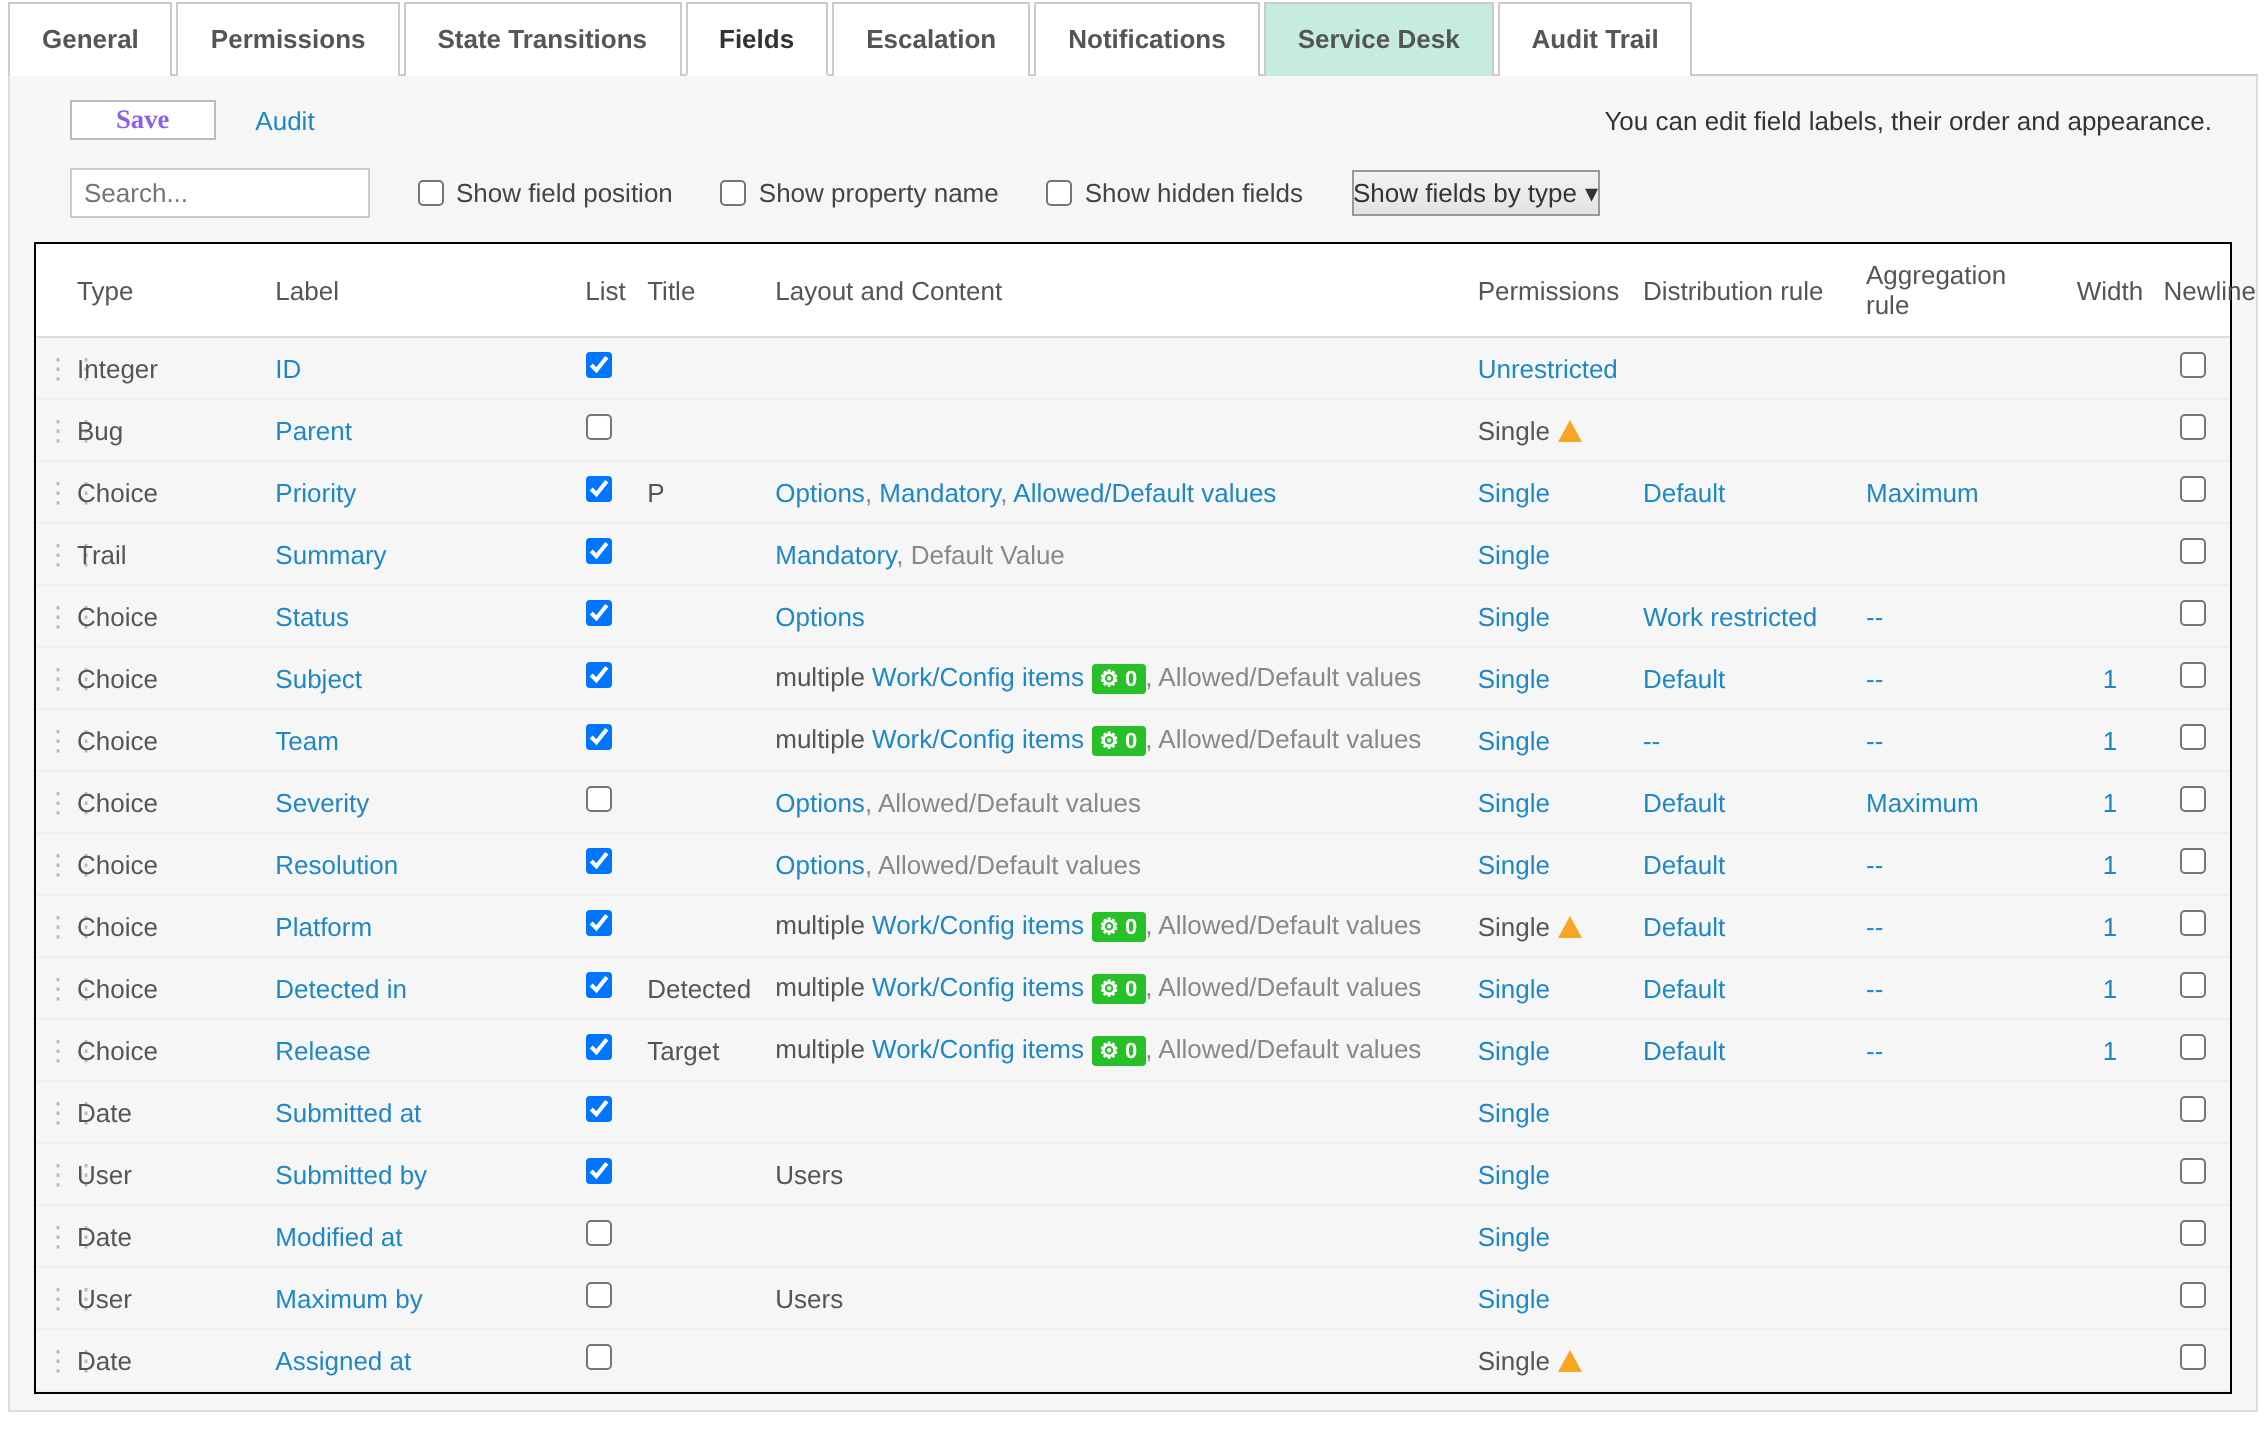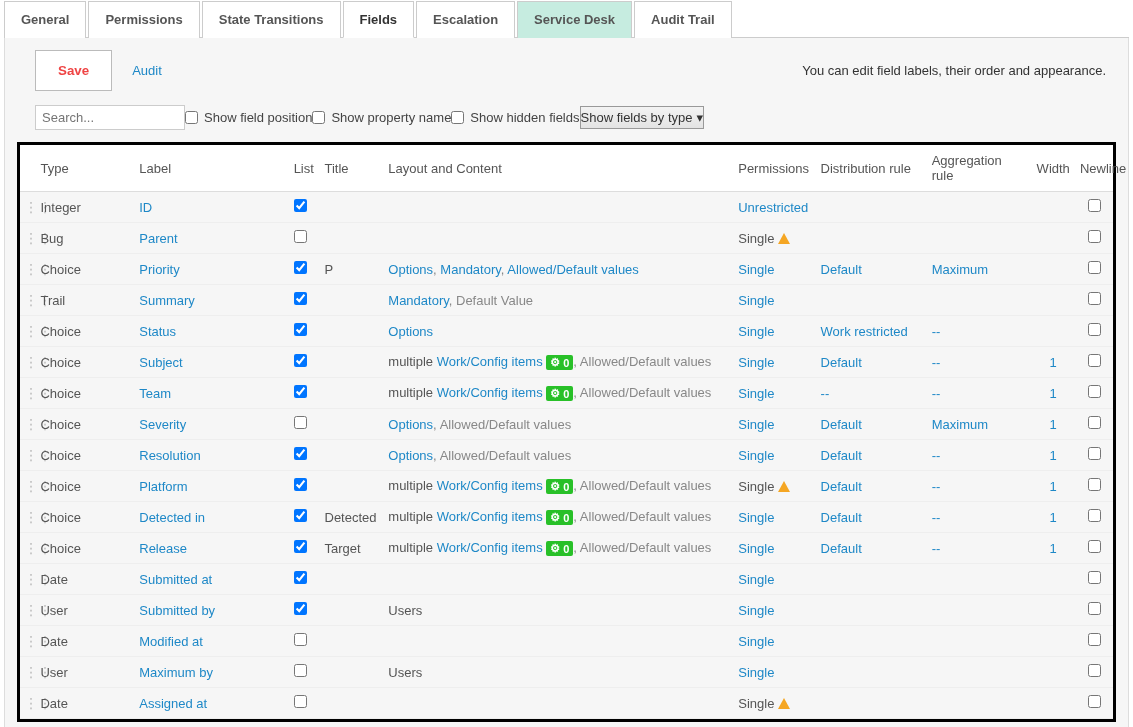--- a/index.html
+++ b/index.html
@@ -47,37 +47,39 @@
   }
   .row1 {
     display: flex;
     align-items: center;
     padding: 12px 16px 10px 30px;
   }
   .btn-save {
     border: 1px solid #bbb;
     background: #fff;
     font-weight: bold;
-    padding: 12px 22px;
+    padding: 1px 22px;
     cursor: pointer;
-    color: #ef4444;
+    color: #8b5cf6;
+    font-family: Liberation Serif, serif;
   }
   .link {
     color: #1e88c7;
     cursor: pointer;
   }
   .cancel-link { margin-left: 20px; }
   .hint {
     margin-left: auto;
     color: #333;
     padding-right: 6px;
   }
   .row2 {
     display: flex;
     align-items: center;
+    gap: 24px;
     padding: 4px 16px 4px 30px;
   }
   .search-input {
     border: 1px solid #ccc;
     padding: 4px 6px;
     width: 150px;
     font-size: 13px;
   }
   .chk-label {
     display: inline-flex;
@@ -91,21 +93,21 @@
     background: linear-gradient(#f3f3f3,#e3e3e3);
     padding: 3px 0;
     cursor: pointer;
     display: inline-flex;
     align-items: center;
     gap: 4px;
   }
   
   .table-wrap {
     margin: 8px 12px 0 12px;
-    border: 3px solid #000000;
+    border: 1px solid #000000;
   }
   table {
     width: 100%;
     border-collapse: collapse;
     table-layout: fixed;
   }
   th {
     text-align: left;
     font-weight: normal;
     color: #555;
@@ -170,20 +172,21 @@
 <body>
 
 <div class="container">
 
   <div class="tabs" id="tabs">
       <div class="tab">General</div>
       <div class="tab">Permissions</div>
       <div class="tab">State Transitions</div>
       <div class="tab active">Fields</div>
       <div class="tab">Escalation</div>
+      <div class="tab">Notifications</div>
       <div class="tab highlight">Service Desk</div>
       <div class="tab">Audit Trail</div>
     </div>
 
   <div class="toolbar-outer">
     <div class="row1">
       <button class="btn-save">Save</button>
       <span class="link cancel-link">Audit</span>
       <span class="hint">You can edit field labels, their order and appearance.</span>
     </div>

